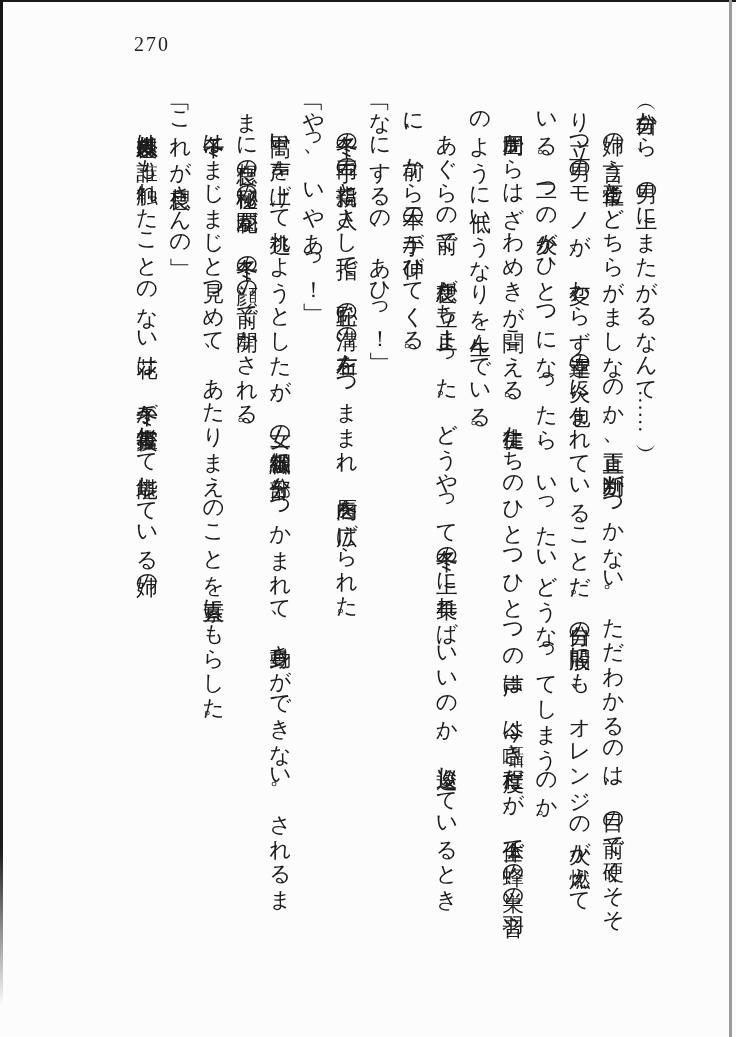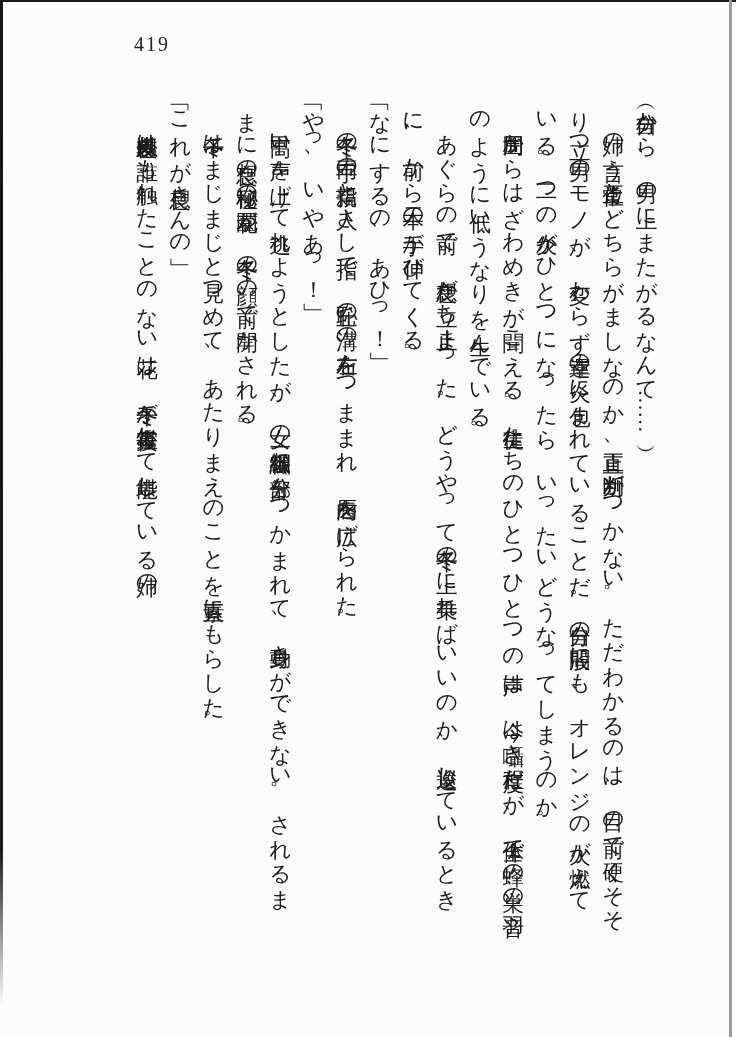--- a/index.html
+++ b/index.html
@@ -63,21 +63,21 @@
   }
 </style>
 </head>
 <body>
 
 <div>
   <div class="edge-top"></div>
   <div class="edge-left"></div>
   <div class="edge-right"></div>
 
-  <div class="page-number">419</div>
+  <div class="page-number">270</div>
 
   <div class="text-block">
     <p>（自分から、男の上にまたがるなんて……）</p>
     <p class="indent">姉の言う正常位とどちらがましなのか、正直、判断がつかない。ただわかるのは、目の前で硬くそそり立つ男のモノが、変わらず幸運の炎に包まれていることだ。自分の股間にも、オレンジの火が燃えている。二つの炎がひとつになったら、いったいどうなってしまうのか。</p>
     <p class="indent">周囲からはざわめきが聞こえる。生徒たちのひとつひとつの声は、今は囁き程度だが、全体で蜂の巣の羽音のように低いうなりを生んでいる。</p>
     <p class="indent">あぐらの前で、想良が立ち止まった。どうやって千冬の上に乗ればいいのか、逡巡しているときに、前から二本の手が伸びてくる。</p>
     <p>「なにするの、あひっ！」</p>
     <p class="indent">千冬の両手の親指と人さし指で、恥丘の溝の左右をつままれ、肉唇を広げられた。</p>
     <p>「やっ、いやあっ！」</p>
     <p class="indent">甲高い声を上げて逃れようとしたが、女の一番繊細な部分をつかまれて、身動きができない。されるままに想良の極秘の花園が、千冬の顔の前で開かされる。</p>

